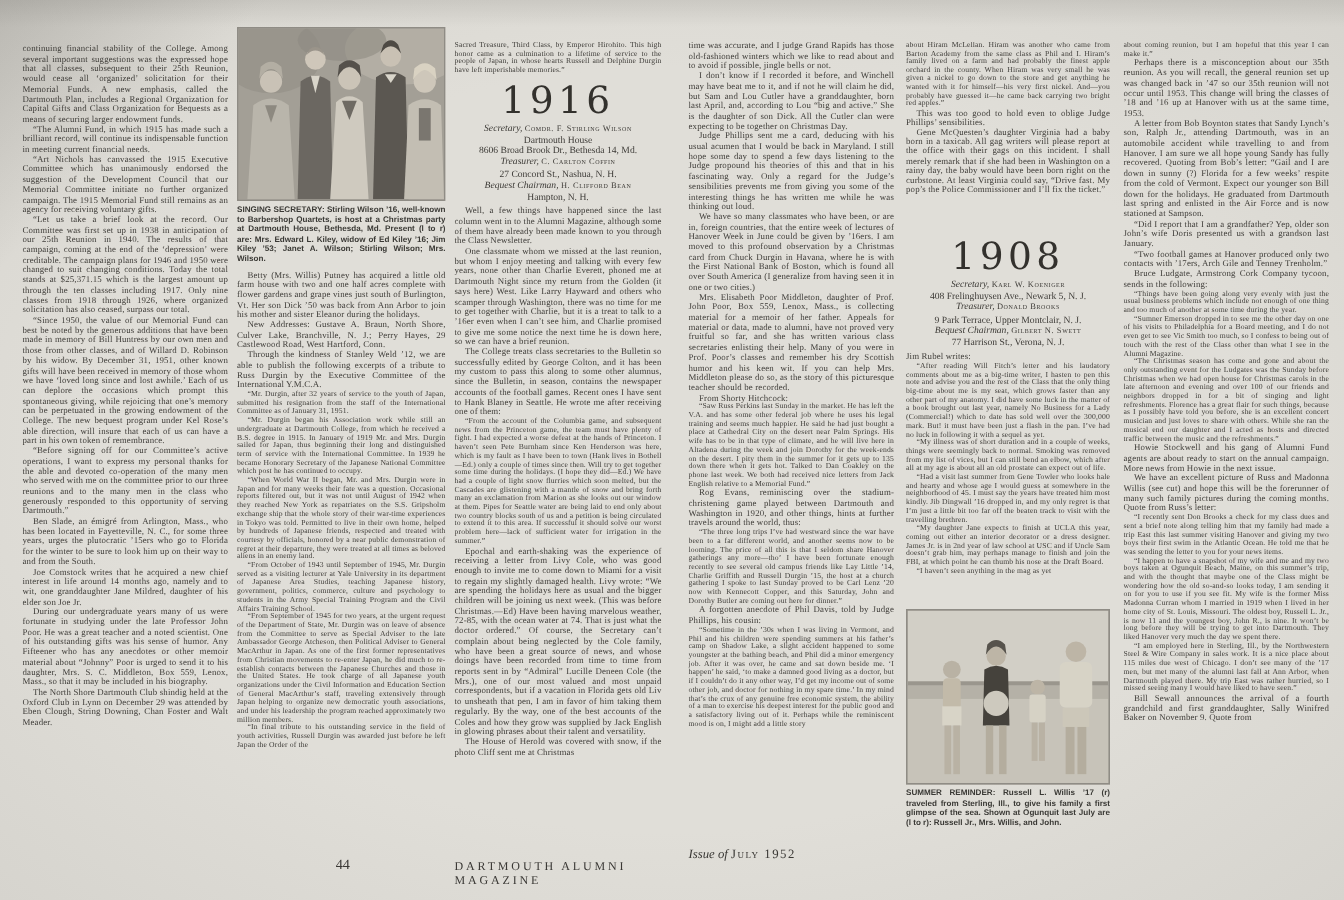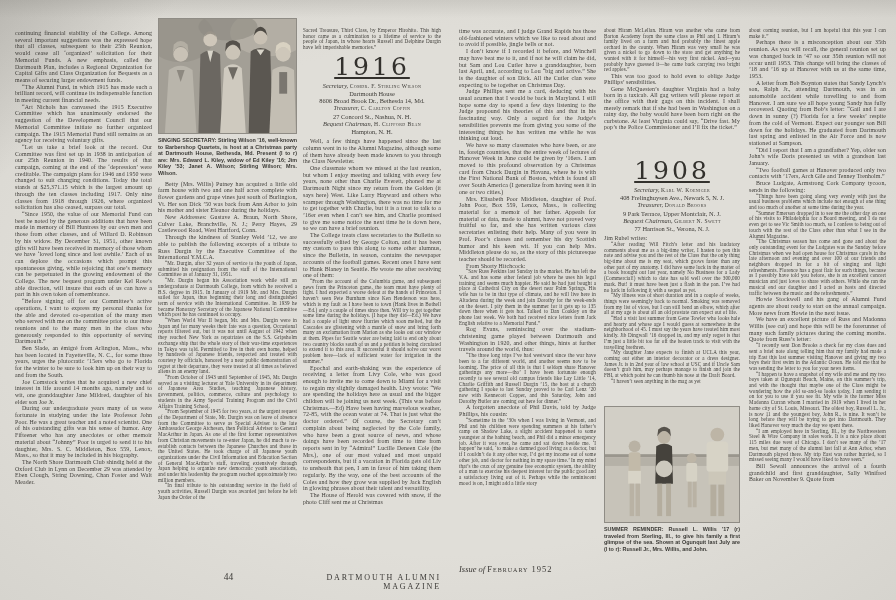--- a/index.html
+++ b/index.html
@@ -27,30 +27,30 @@
   .photo{width:100%;overflow:hidden;background:#a9a59c;border:1px solid #8f8c85;box-sizing:border-box;}
   .photo svg{display:block;width:100%;height:100%;}
   .caption{
     margin-top:3px;
     font-family:"Liberation Sans","DejaVu Sans",sans-serif;
     font-weight:bold;font-size:5.4px;line-height:6.6px;
     color:#3a3935;text-align:justify;
   }
   .class-year{
     text-align:center;font-size:25px;line-height:26px;letter-spacing:3px;
-    color:#33312d;margin:3px 0 2px 0;font-family:"DejaVu Serif",serif;text-decoration:underline;
+    color:#33312d;margin:3px 0 2px 0;font-family:"DejaVu Serif",serif;
   }
   .officers{text-align:center;color:#3c3a36;margin-bottom:3px;}
   .officer-line{line-height:7.2px;font-size:6.4px;white-space:nowrap;}
   .officer-role{font-style:italic;}
   .officer-name{font-variant:small-caps;font-size:5.6px;letter-spacing:.4px;}
   .flow{width:100%;}
   .footer{position:absolute;color:#3a3835;}
   .footer-num{text-align:center;font-size:9.5px;}
-  .footer-mag{text-align:right;font-size:8px;letter-spacing:1.9px;}
+  .footer-mag{font-size:8px;letter-spacing:1.9px;}
   .footer-issue{font-size:8.5px;}
   .footer-issue .it{font-style:italic;}
   .footer-issue .sc{font-variant:small-caps;letter-spacing:1px;}
 </style>
 </head>
 <body>
 
 <div class="scan">
 
   <div class="col" style="left:15px;top:30px;width:137px;height:543px">
@@ -226,16 +226,16 @@
       <p class="para">Howie Stockwell and his gang of Alumni Fund agents are about ready to start on the annual campaign. More news from Howie in the next issue.</p>
       <p class="para">We have an excellent picture of Russ and Madonna Willis (see cut) and hope this will be the forerunner of many such family pictures during the coming months. Quote from Russ’s letter:</p>
       <p class="para quote">“I recently sent Don Brooks a check for my class dues and sent a brief note along telling him that my family had made a trip East this last summer visiting Hanover and giving my two boys their first swim in the Atlantic Ocean. He told me that he was sending the letter to you for your news items.</p>
       <p class="para quote">“I happen to have a snapshot of my wife and me and my two boys taken at Ogunquit Beach, Maine, on this summer’s trip, and with the thought that maybe one of the Class might be wondering how the old so-and-so looks today, I am sending it on for you to use if you see fit. My wife is the former Miss Madonna Curran whom I married in 1919 when I lived in her home city of St. Louis, Missouri. The oldest boy, Russell L. Jr., is now 11 and the youngest boy, John R., is nine. It won’t be long before they will be trying to get into Dartmouth. They liked Hanover very much the day we spent there.</p>
       <p class="para quote">“I am employed here in Sterling, Ill., by the Northwestern Steel &amp; Wire Company in sales work. It is a nice place about 115 miles due west of Chicago. I don’t see many of the ’17 men, but met many of the alumni last fall at Ann Arbor, when Dartmouth played there. My trip East was rather hurried, so I missed seeing many I would have liked to have seen.”</p>
       <p class="para">Bill Sewall announces the arrival of a fourth grandchild and first granddaughter, Sally Winifred Baker on November 9. Quote from</p>
     </div>
 
   <div class="footer footer-issue" style="left:459px;top:564px">
     <span class="it">Issue of</span>
-    <span class="sc">February 1952</span>
+    <span class="sc">July 1952</span>
   </div>
 
 </div>
 
 </body></html>

